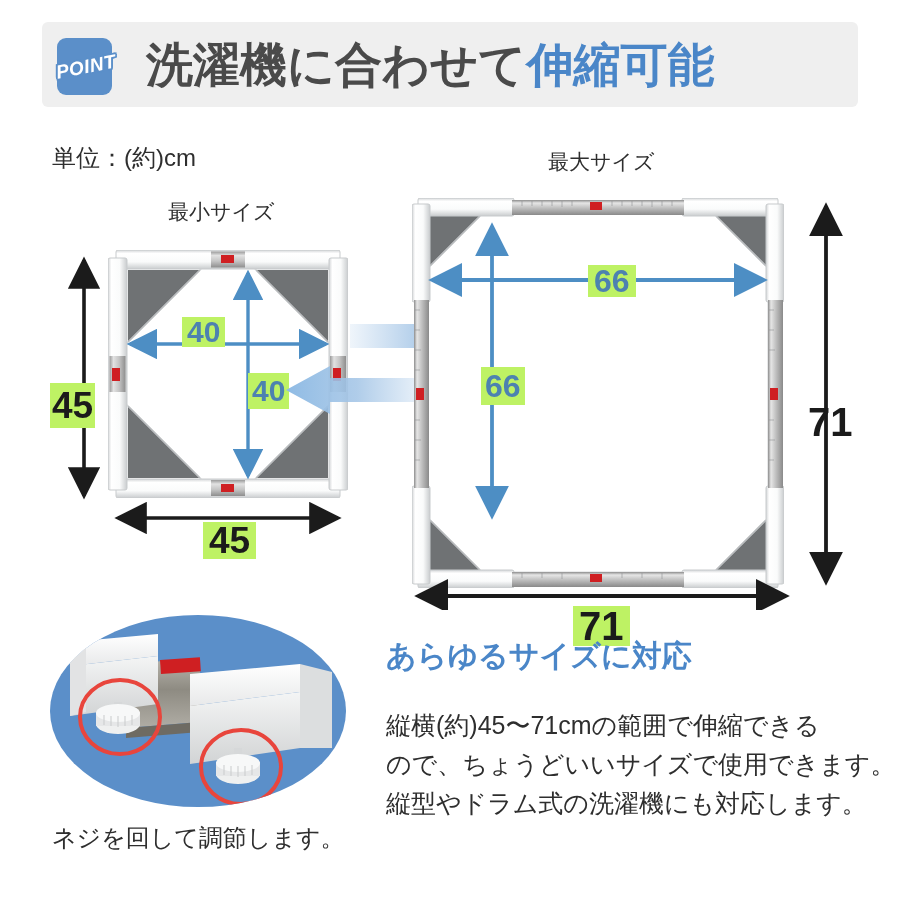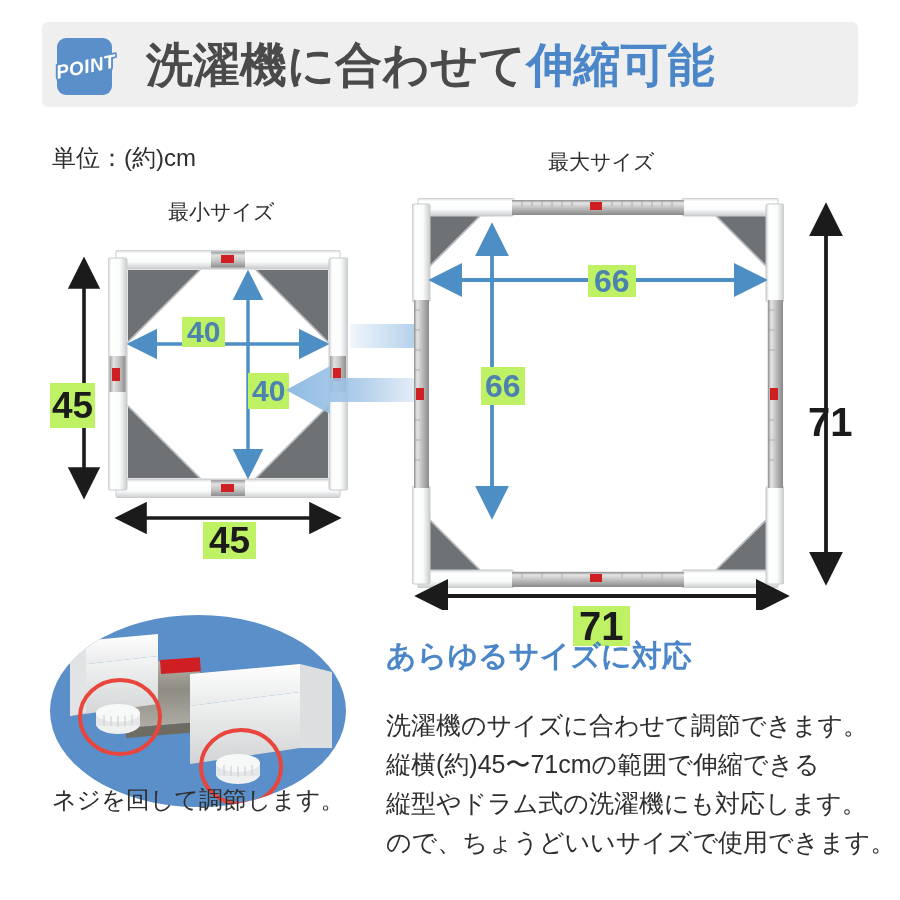--- a/index.html
+++ b/index.html
@@ -64,21 +64,21 @@
 
   
   .plain-text {
     position: absolute;
     color: #2e2e2e;
     white-space: nowrap;
   }
   #unit-note { left: 52px; top: 142px; font-size: 24px; letter-spacing: 0px; }
   #label-min { left: 168px; top: 198px; font-size: 21px; }
   #label-max { left: 548px; top: 148px; font-size: 21px; }
-  #screw-caption { left: 52px; top: 784px; font-size: 24px; text-align: right; }
+  #screw-caption { left: 52px; top: 822px; font-size: 24px; text-align: right; }
 
   
   .frame-wrap { position: absolute; }
   .frame-wrap svg { display: block; }
 
   
   .dim-num {
     position: absolute;
     font-weight: bold;
     white-space: nowrap;
@@ -475,19 +475,18 @@
 
       <ellipse cx="72" cy="105" rx="40" ry="37" fill="none" stroke="#e8453c" stroke-width="4"></ellipse>
       <ellipse cx="193" cy="155" rx="40" ry="37" fill="none" stroke="#e8453c" stroke-width="4"></ellipse>
     </g>
   </svg>
 
   <div class="plain-text" id="screw-caption">ネジを回して調節します。</div>
 
   <div id="bottom-heading">あらゆるサイズに対応</div>
   <div id="bottom-body">
-    <span class="ln">洗濯機のサイズに合わせて調節できます。</span>
     <span class="ln">縦横(約)45〜71cmの範囲で伸縮できる</span>
+    <span class="ln">ので、ちょうどいいサイズで使用できます。</span>
     <span class="ln">縦型やドラム式の洗濯機にも対応します。</span>
-    <span class="ln">ので、ちょうどいいサイズで使用できます。</span>
   </div>
 
 </div>
 
 </body></html>

